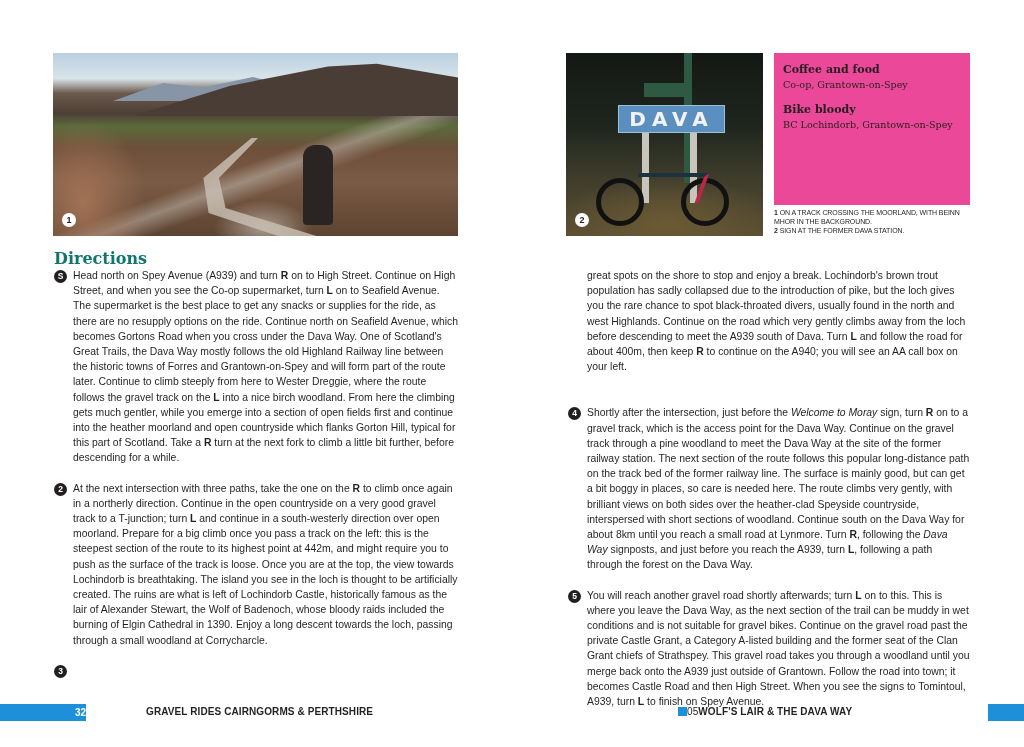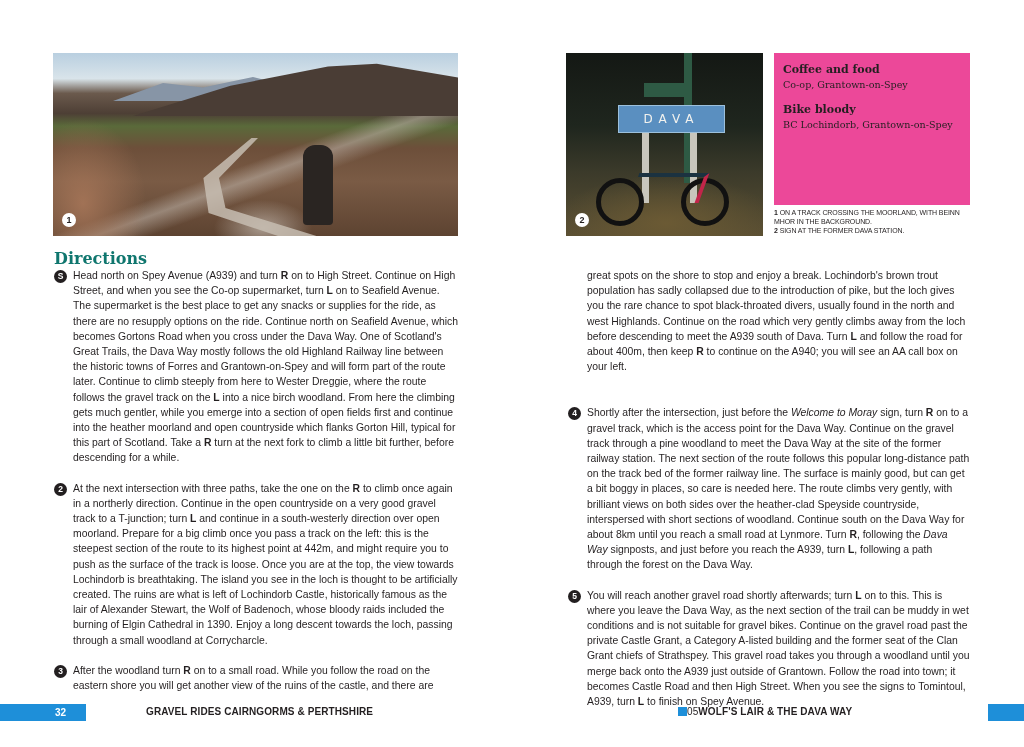--- a/index.html
+++ b/index.html
@@ -31,21 +31,21 @@
     background:
       radial-gradient(ellipse 140px 60px at 100px 170px, #6b5a34, rgba(0,0,0,0) 80%),
       linear-gradient(180deg, #141814 0%, #1f261e 40%, #3b3a2a 65%, #5a4f33 100%);
   }
   .photo-2 .post { position: absolute; top: 0; width: 8px; height: 130px; background: #2e5a44; left: 118px; }
   .photo-2 .post2 { position: absolute; top: 60px; width: 7px; height: 90px; background: #c8c6bc; left: 76px; }
   .photo-2 .post3 { position: absolute; top: 60px; width: 7px; height: 90px; background: #c8c6bc; left: 124px; }
   .photo-2 .fingerpost { position: absolute; left: 78px; top: 30px; width: 48px; height: 14px; background: #2e5a44; }
   .photo-2 .sign { position: absolute; left: 52px; top: 52px; width: 107px; height: 28px;
     background: #5a8fc0; border: 1px solid #9cc0dc; display: flex; align-items: center; justify-content: center; }
-  .photo-2 .sign span { color: #f2f2ee; font-family: "DejaVu Sans", sans-serif; font-weight: normal; font-size: 12px; letter-spacing: 6px; }
+  .photo-2 .sign span { color: #f2f2ee; font-family: "DejaVu Sans", sans-serif; font-weight: bold; font-size: 20px; letter-spacing: 6px; }
   .photo-2 .wheel { position: absolute; top: 125px; width: 48px; height: 48px; border: 5px solid #111; border-radius: 50%; }
   .photo-2 .frame { position: absolute; left: 68px; top: 120px; width: 70px; height: 30px;
     border-top: 4px solid #1b3240; border-right: 4px solid #c2254a; transform: skewX(-20deg); }
 
   .photo-num { position: absolute; width: 14px; height: 14px; border-radius: 50%; background: #fff; color: #231f20;
     font-size: 9px; font-weight: bold; display: flex; align-items: center; justify-content: center; }
   .photo-1 .photo-num { left: 9px; bottom: 9px; }
   .photo-2 .photo-num { left: 9px; bottom: 9px; }
 
   
@@ -66,21 +66,21 @@
   .step { position: relative; padding-left: 19px; margin-bottom: 15px; }
   .step.cont { padding-left: 19px; }
   .step .marker { position: absolute; left: 0; top: 2px; width: 13px; height: 13px; border-radius: 50%; background: #231f20;
     color: #fff; font-size: 8.5px; font-weight: bold; display: flex; align-items: center; justify-content: center; }
   .step b { font-weight: bold; }
   .step i { font-style: italic; }
 
   
   .folio { position: absolute; top: 704px; height: 17px; background: #1e8fd9; color: #fff; font-size: 10px; font-weight: bold;
     display: flex; align-items: center; }
-  .folio-left { left: 0; width: 86px; justify-content: flex-end; padding-right: 20px; }
+  .folio-left { left: 0; width: 86px; justify-content: flex-end; }
   .folio-right { left: 988px; width: 86px; padding-left: 37px; }
   .running { position: absolute; top: 706px; font-size: 10px; font-weight: bold; color: #231f20; letter-spacing: 0.1px; }
   .running-left { left: 146px; }
   .running-right { left: 678px; display: flex; align-items: center; gap: 0; }
   .running-right .sq { width: 9px; height: 9px; background: #1e8fd9; display: inline-block; }
   .running-right .num { font-weight: normal; }
 </style>
 </head>
 <body>
 
@@ -100,21 +100,20 @@
     <div class="step">
       <span class="marker">S</span>
       <span>Head north on Spey Avenue (A939) and turn <b>R</b> on to High Street. Continue on High Street, and when you see the Co-op supermarket, turn <b>L</b> on to Seafield Avenue. The supermarket is the best place to get any snacks or supplies for the ride, as there are no resupply options on the ride. Continue north on Seafield Avenue, which becomes Gortons Road when you cross under the Dava Way. One of Scotland's Great Trails, the Dava Way mostly follows the old Highland Railway line between the historic towns of Forres and Grantown-on-Spey and will form part of the route later. Continue to climb steeply from here to Wester Dreggie, where the route follows the gravel track on the <b>L</b> into a nice birch woodland. From here the climbing gets much gentler, while you emerge into a section of open fields first and continue into the heather moorland and open countryside which flanks Gorton Hill, typical for this part of Scotland. Take a <b>R</b> turn at the next fork to climb a little bit further, before descending for a while.</span>
     </div>
     <div class="step">
       <span class="marker">2</span>
       <span>At the next intersection with three paths, take the one on the <b>R</b> to climb once again in a northerly direction. Continue in the open countryside on a very good gravel track to a T-junction; turn <b>L</b> and continue in a south-westerly direction over open moorland. Prepare for a big climb once you pass a track on the left: this is the steepest section of the route to its highest point at 442m, and might require you to push as the surface of the track is loose. Once you are at the top, the view towards Lochindorb is breathtaking. The island you see in the loch is thought to be artificially created. The ruins are what is left of Lochindorb Castle, historically famous as the lair of Alexander Stewart, the Wolf of Badenoch, whose bloody raids included the burning of Elgin Cathedral in 1390. Enjoy a long descent towards the loch, passing through a small woodland at Corrycharcle.</span>
     </div>
     <div class="step">
       <span class="marker">3</span>
-      <span>After the woodland turn <b>R</b> on to a small road. While you follow the road on the eastern shore you will get another view of the ruins of the castle, and there are</span>
     </div>
   </div>
 
   <div class="folio folio-left">32</div>
   <div class="running running-left">GRAVEL RIDES CAIRNGORMS &amp; PERTHSHIRE</div>
 </div>
 
 <div class="page page-right"></div>
 
 <div class="photo photo-2">

